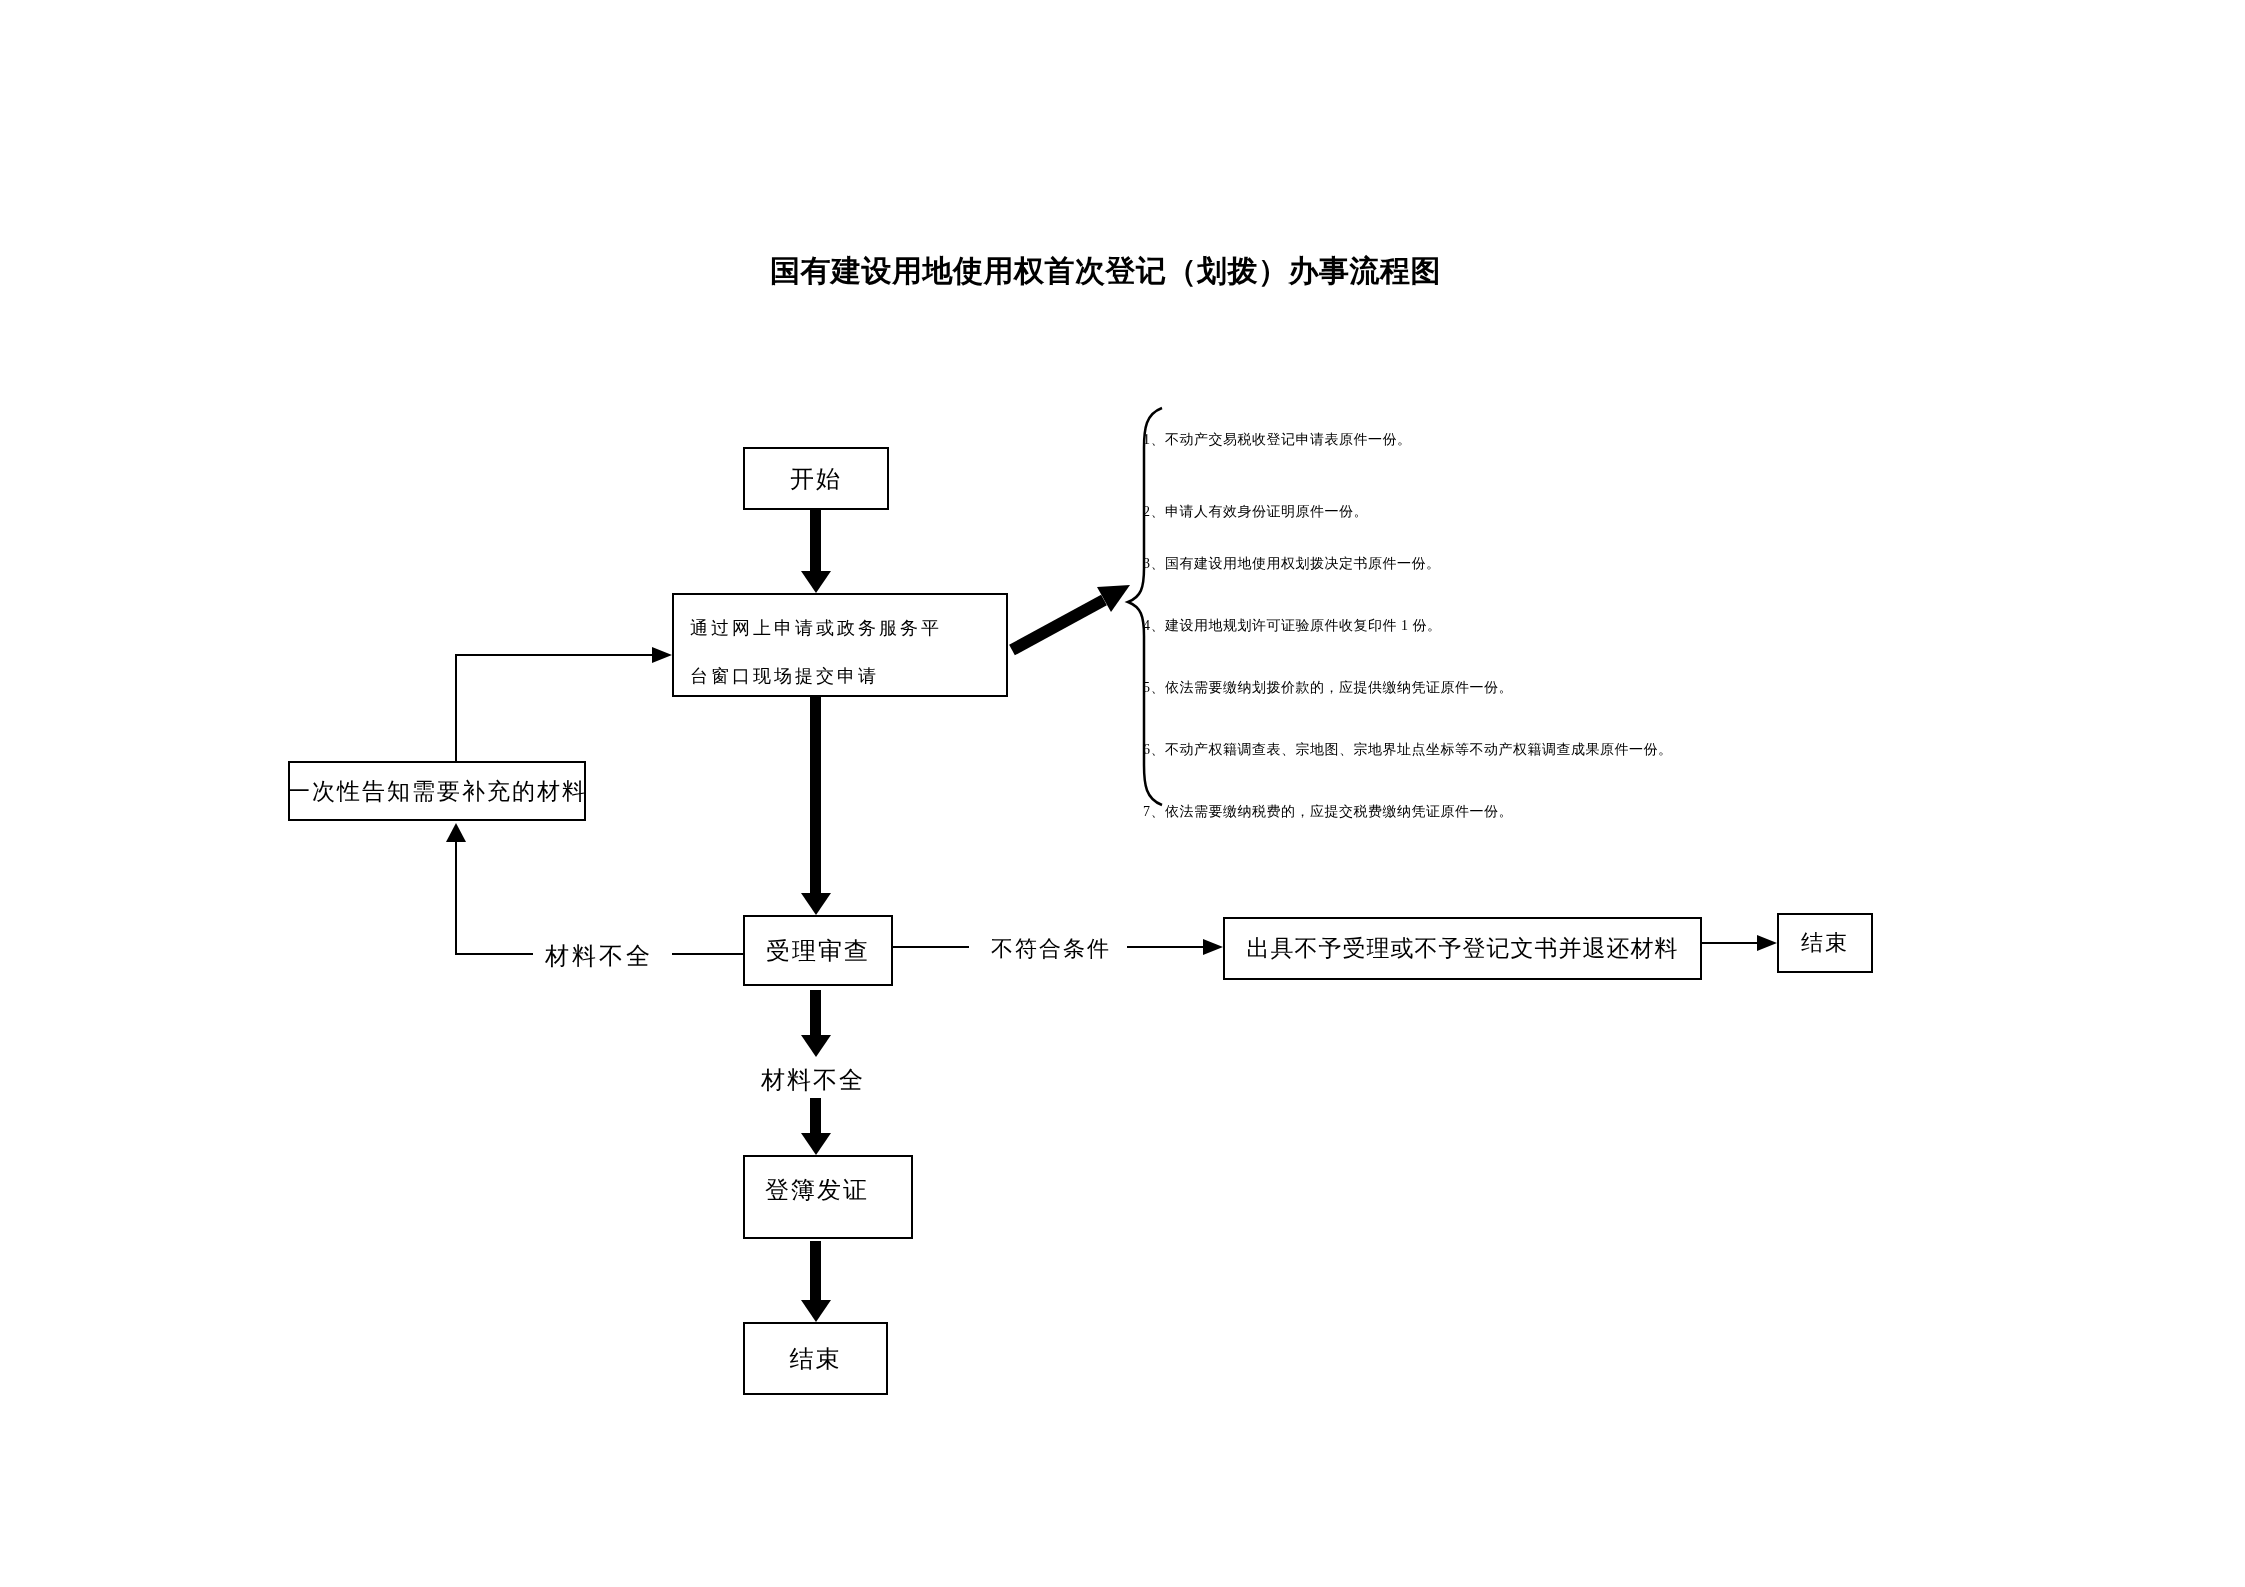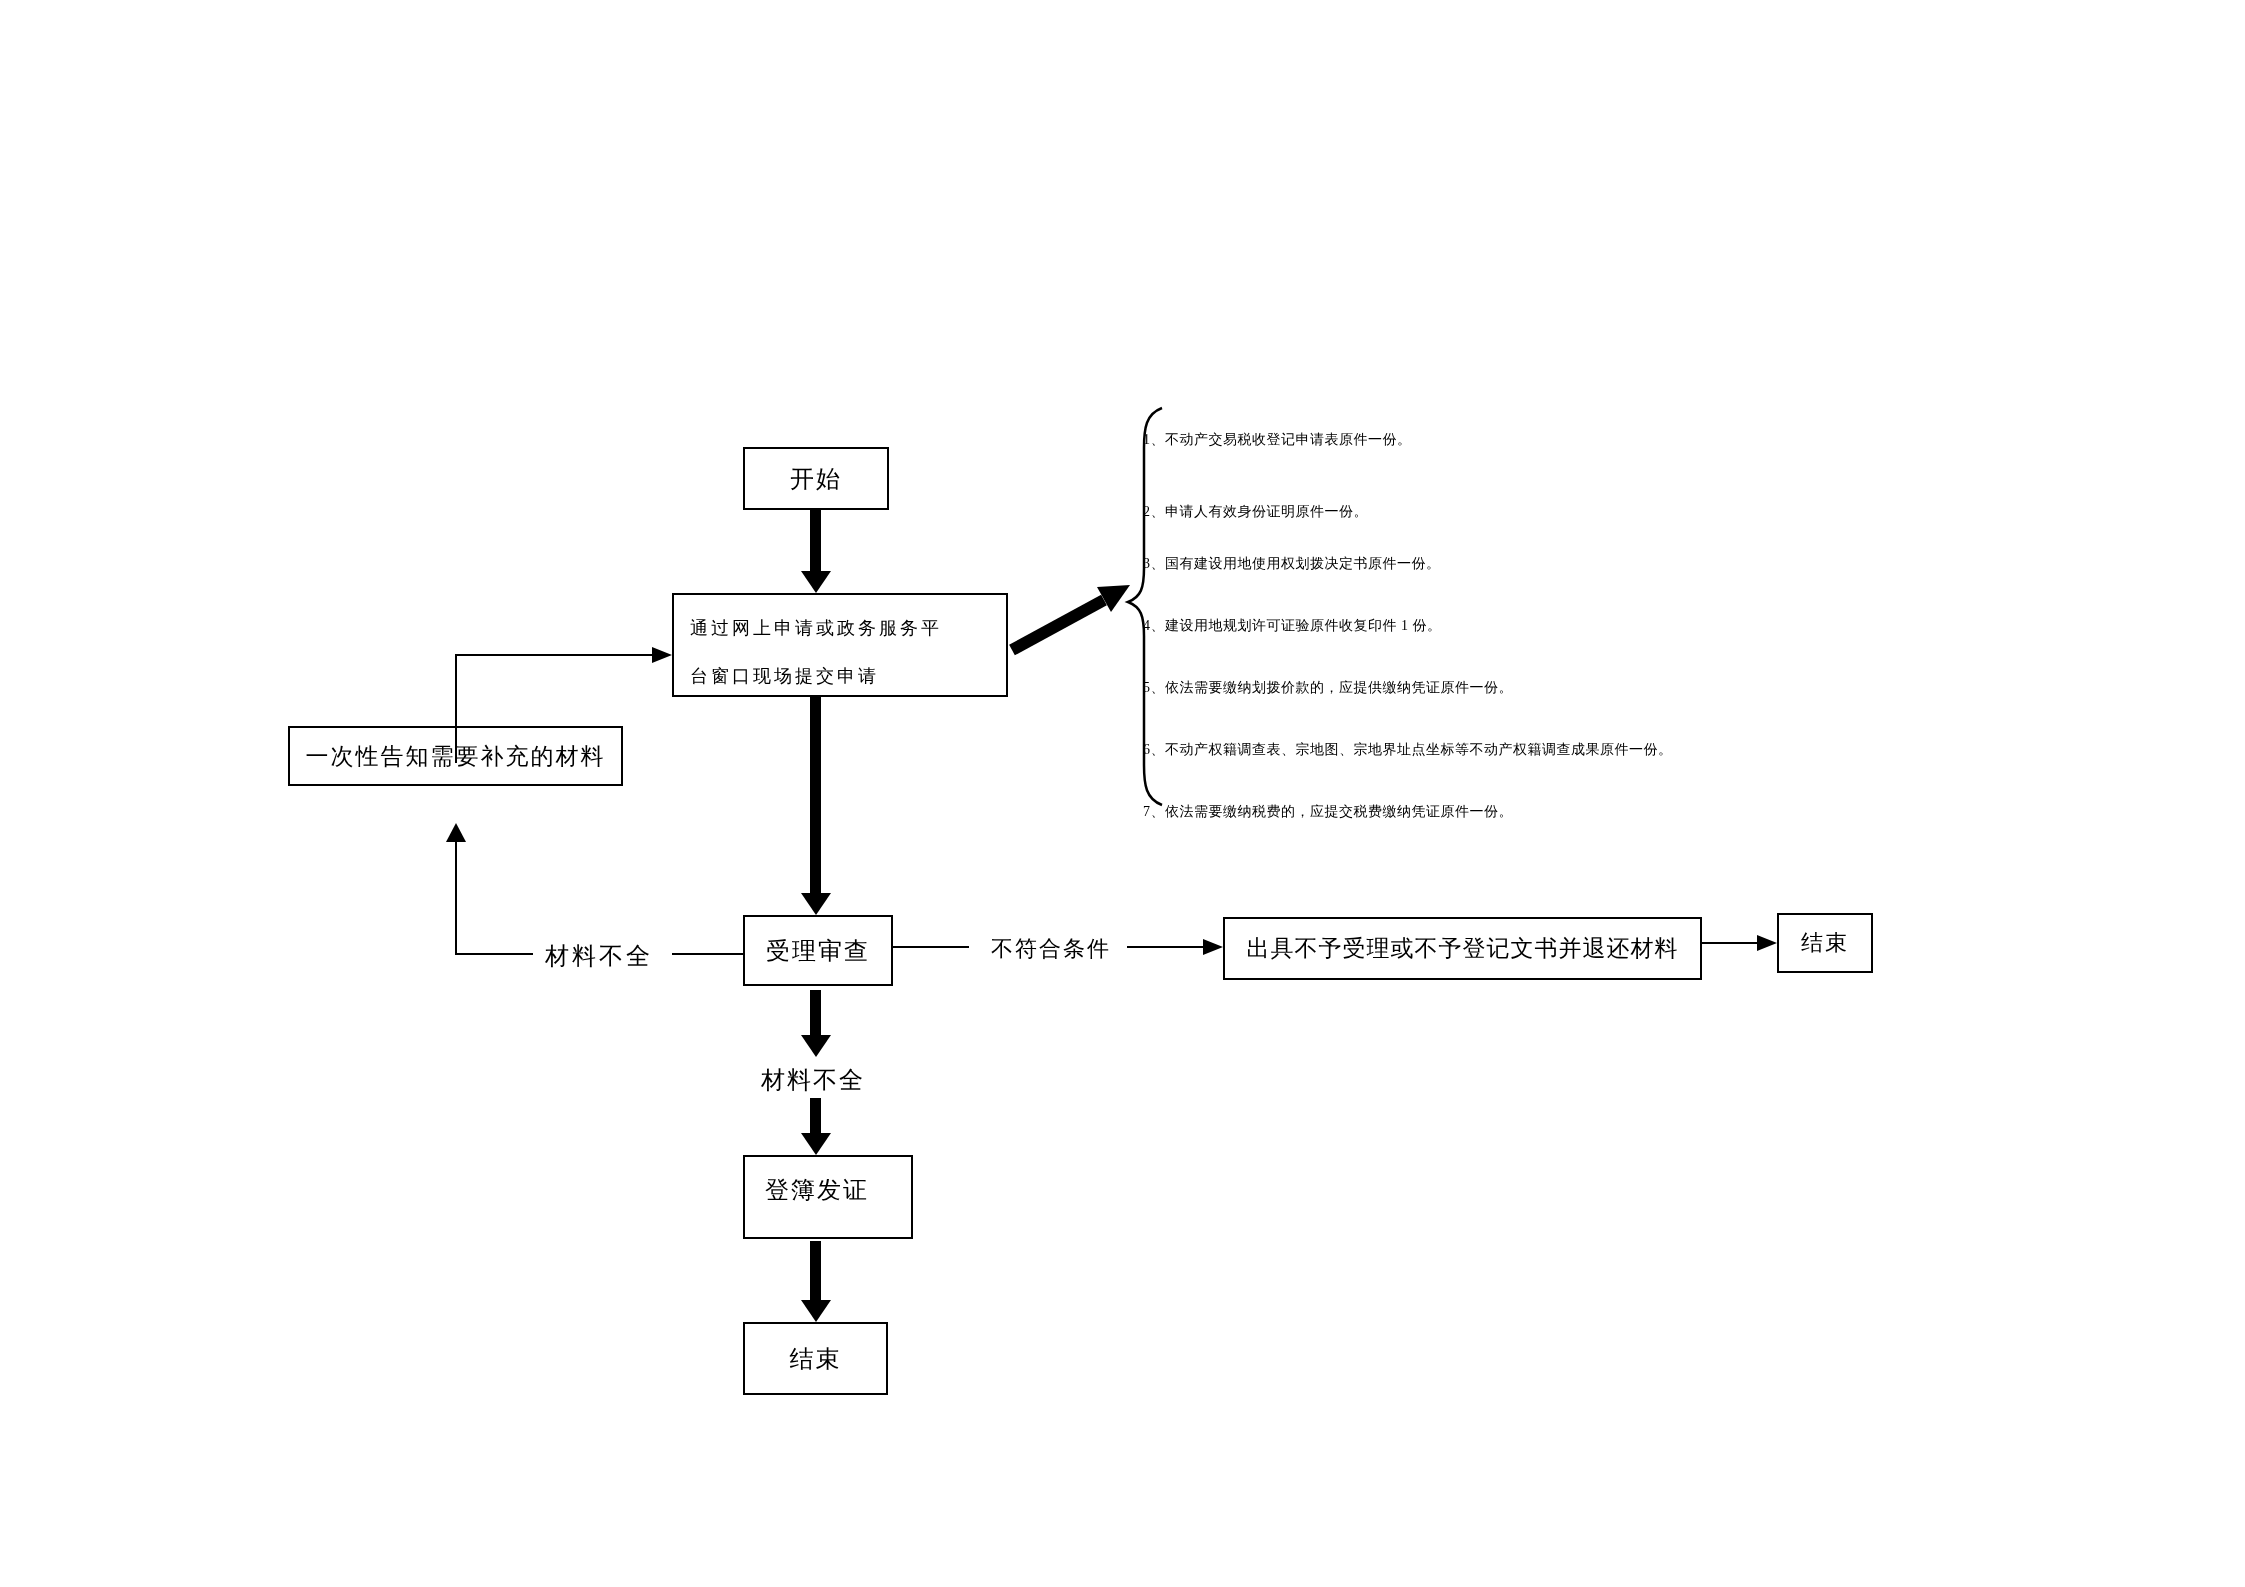--- a/index.html
+++ b/index.html
@@ -31,33 +31,34 @@
   .tstem{position:absolute;width:11px;background:#000;}
   .thead{position:absolute;width:0;height:0;border-left:15px solid transparent;border-right:15px solid transparent;border-top:22px solid #000;}
   .mat-item{position:absolute;left:1143px;font-size:14px;letter-spacing:0.5px;white-space:nowrap;}
   svg.overlay{position:absolute;left:0;top:0;pointer-events:none;}
 </style>
 </head>
 <body>
 
 <div class="canvas">
 
+  <div class="title">国有建设用地使用权首次登记（划拨）办事流程图</div>
 
   <div class="node" style="left:743px;top:447px;width:146px;height:63px;">
     <span>开始</span>
   </div>
 
   <div class="node tl" style="left:672px;top:593px;width:336px;height:104px;">
     <div class="apply-text">
       <div>通过网上申请或政务服务平</div>
       <div>台窗口现场提交申请</div>
     </div>
   </div>
 
-  <div class="node" style="left:288px;top:726px;width:335px;height:60px;font-size:23px;">
+  <div class="node" style="left:288px;top:761px;width:298px;height:60px;font-size:23px;">
     <span>一次性告知需要补充的材料</span>
   </div>
 
   <div class="node" style="left:743px;top:915px;width:150px;height:71px;text-align:center;">
     <span>受理审查</span>
   </div>
 
   <div class="node" style="left:1223px;top:917px;width:479px;height:63px;font-size:23px;letter-spacing:1px;">
     <span>出具不予受理或不予登记文书并退还材料</span>
   </div>

